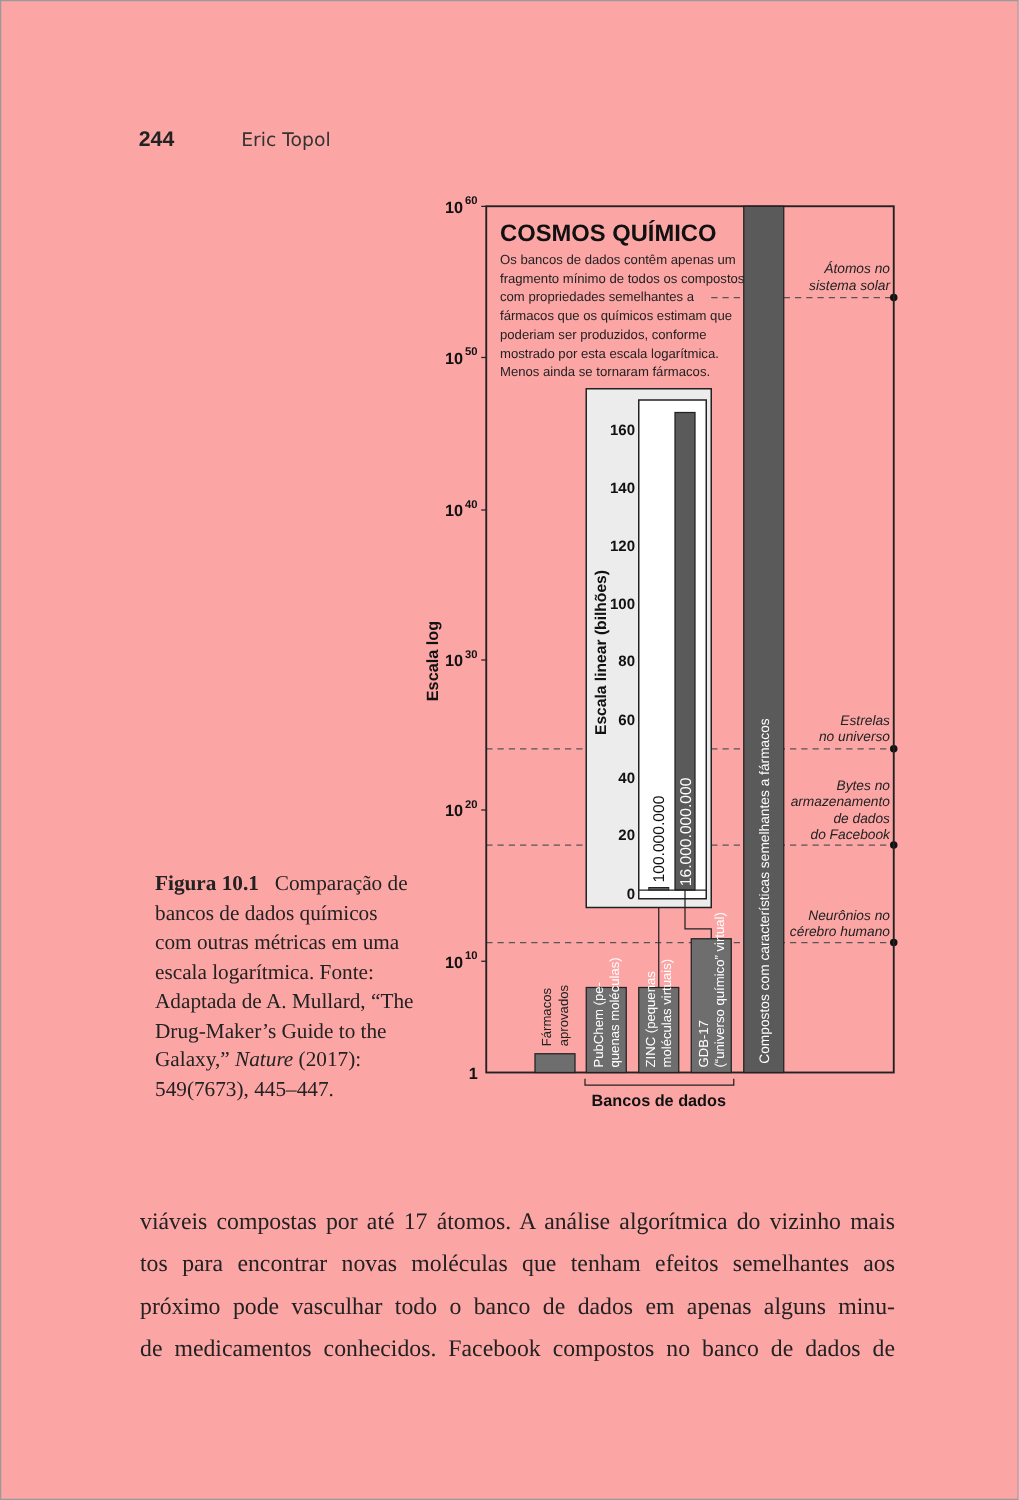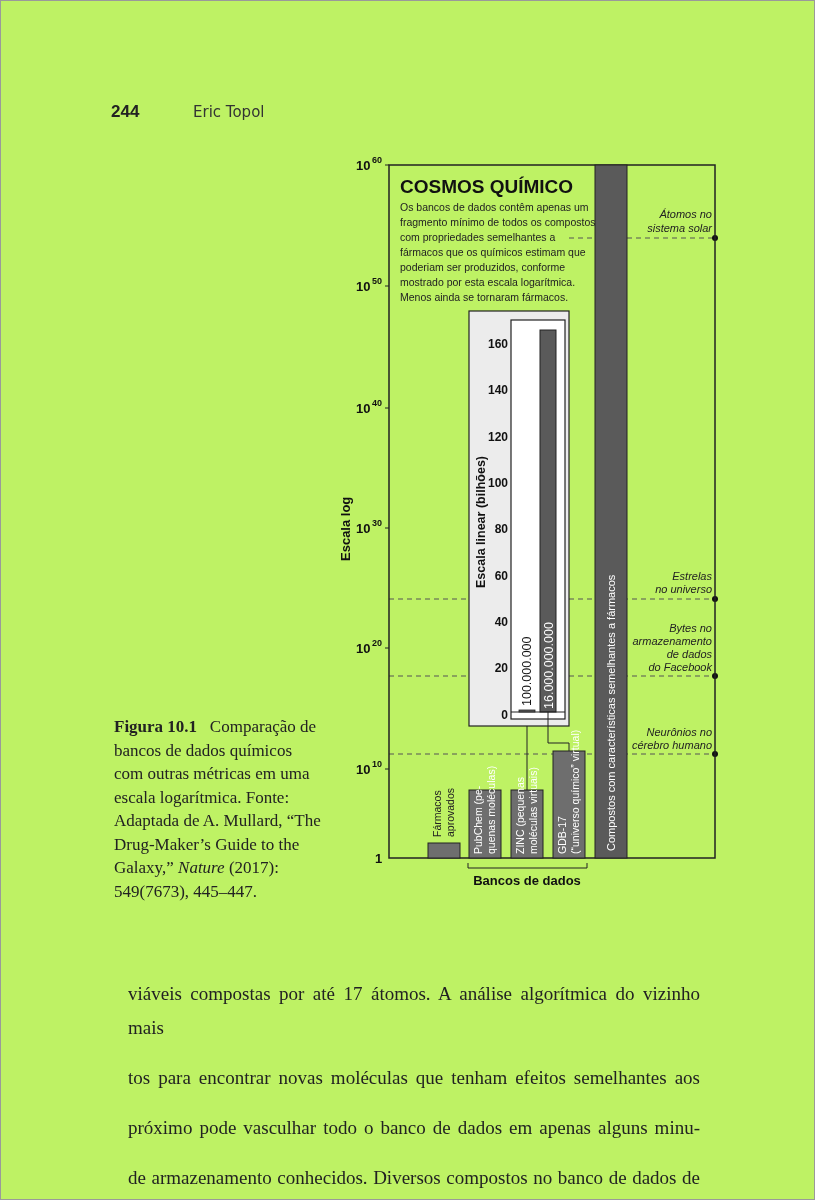--- a/index.html
+++ b/index.html
@@ -1,23 +1,23 @@
 <!DOCTYPE html>
 <html><head>
 <meta charset="utf-8">
 <style>
   html, body { margin:0; padding:0; }
   body { width:815px; height:1200px; background:#fff; position:relative; overflow:hidden; }
-  .page { position:absolute; left:0; top:0; width:813px; height:1198px; border:1px solid #9a9a9a; background:#bef264; }
+  .page { position:absolute; left:0; top:0; width:813px; height:1198px; border:1px solid #9a9a9a; background:#fca5a5; }
   .pg-num { position:absolute; left:110px; top:101px; font:700 17px "Liberation Sans", sans-serif; color:#222; }
   .pg-author { position:absolute; left:192px; top:102px; font:400 15px "DejaVu Sans", sans-serif; color:#333; }
-  .caption { position:absolute; left:113px; top:694px; width:210px; font:17px/23.5px "Liberation Serif", serif; color:#222;margin-top:20px; }
+  .caption { position:absolute; left:123px; top:694px; width:210px; font:17px/23.5px "Liberation Serif", serif; color:#222; }
   .caption b { font-weight:700; }
   .body-text { position:absolute; left:111px; top:960px; width:604px; font:19px/34px "Liberation Serif", serif; color:#222; text-align:justify; }
-  .body-text p { margin:16px; text-align-last:justify; }
+  .body-text p { margin:0; text-align-last:justify; }
   .body-text p.last { text-align-last:justify; }
   svg text { font-family:"Liberation Sans", sans-serif; }
 </style>
 </head>
 <body>
 
 <div class="page">
 
   <div class="pg-num">244</div>
   <div class="pg-author">Eric Topol</div>
@@ -153,15 +153,15 @@
     </g>
 
     <polyline points="467,862 467,867 586,867 586,862" fill="none" stroke="#222" stroke-width="1"></polyline>
     <text x="526" y="884" font-size="13" font-weight="700" fill="#111" text-anchor="middle">Bancos de dados</text>
   </svg>
 
   <div class="body-text">
     <p>viáveis compostas por até 17 átomos. A análise algorítmica do vizinho mais</p>
     <p>tos para encontrar novas moléculas que tenham efeitos semelhantes aos</p>
     <p>próximo pode vasculhar todo o banco de dados em apenas alguns minu-</p>
-    <p class="last">de armazenamento conhecidos. Diversos compostos no banco de dados de</p>
+    <p class="last">de medicamentos conhecidos. Facebook compostos no banco de dados de</p>
   </div>
 </div>
 
 </body></html>

